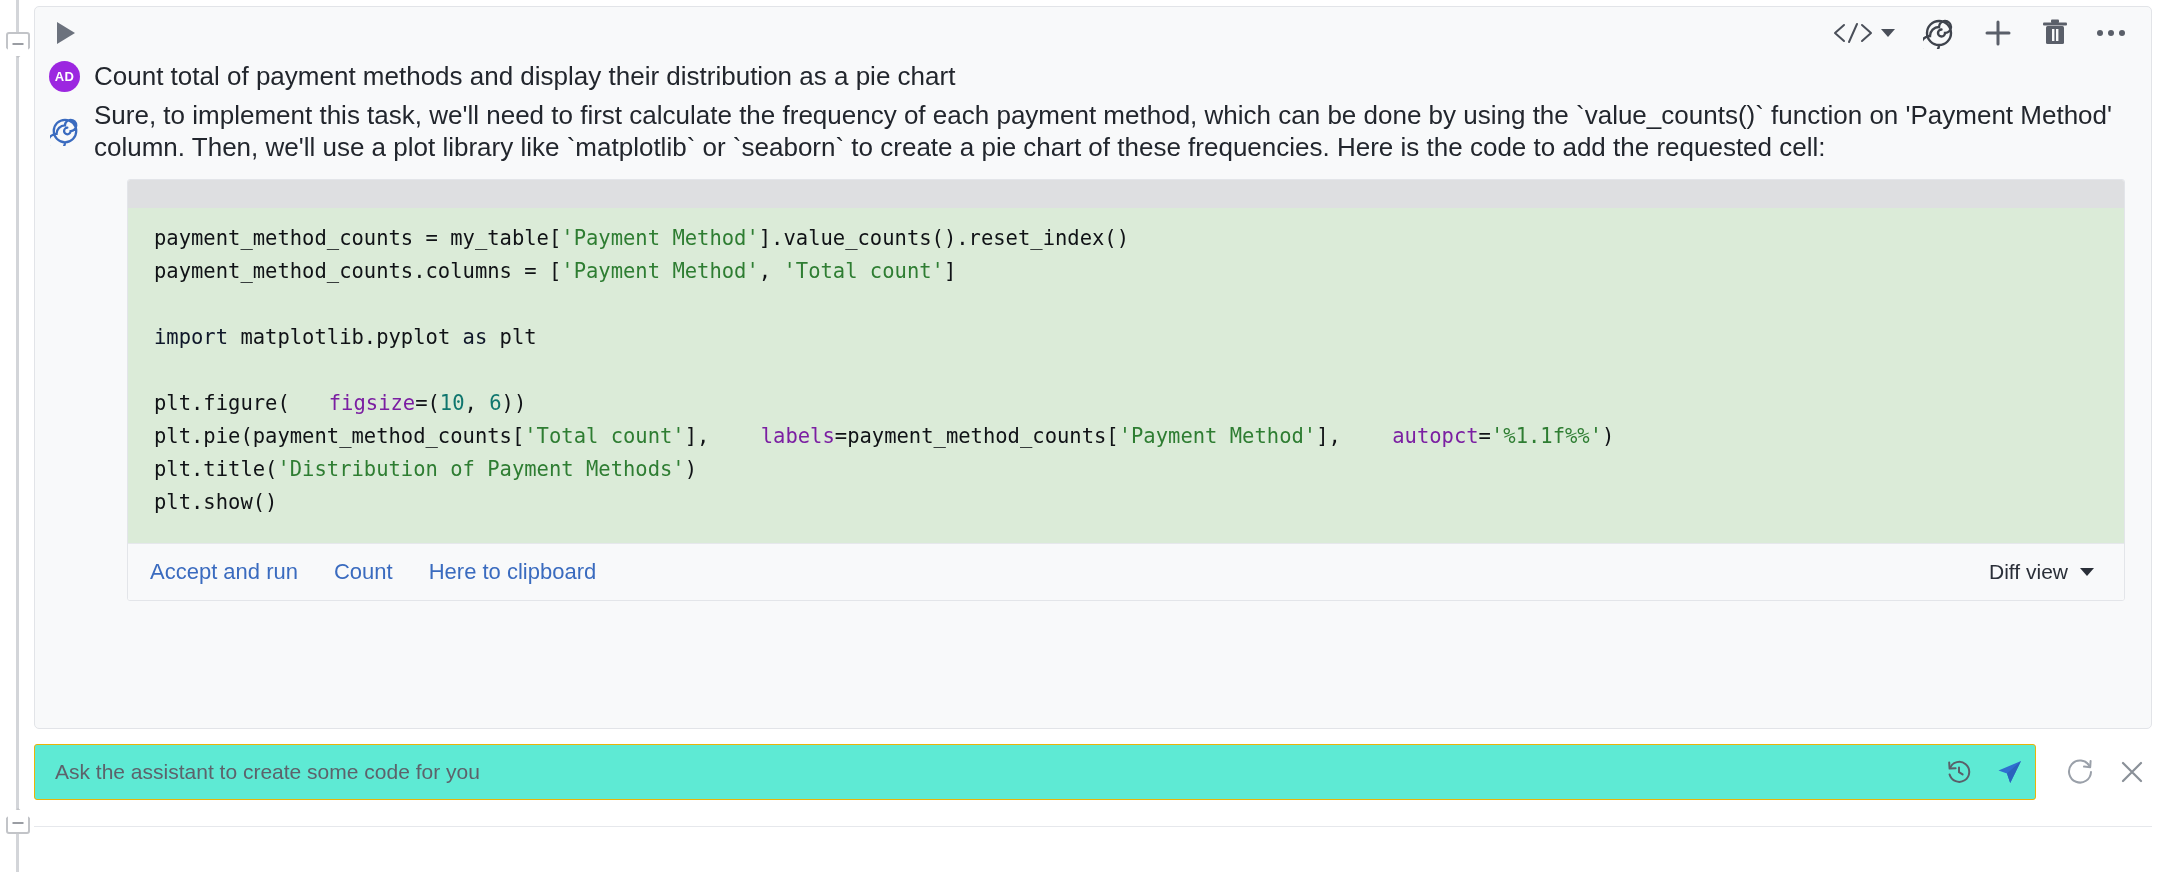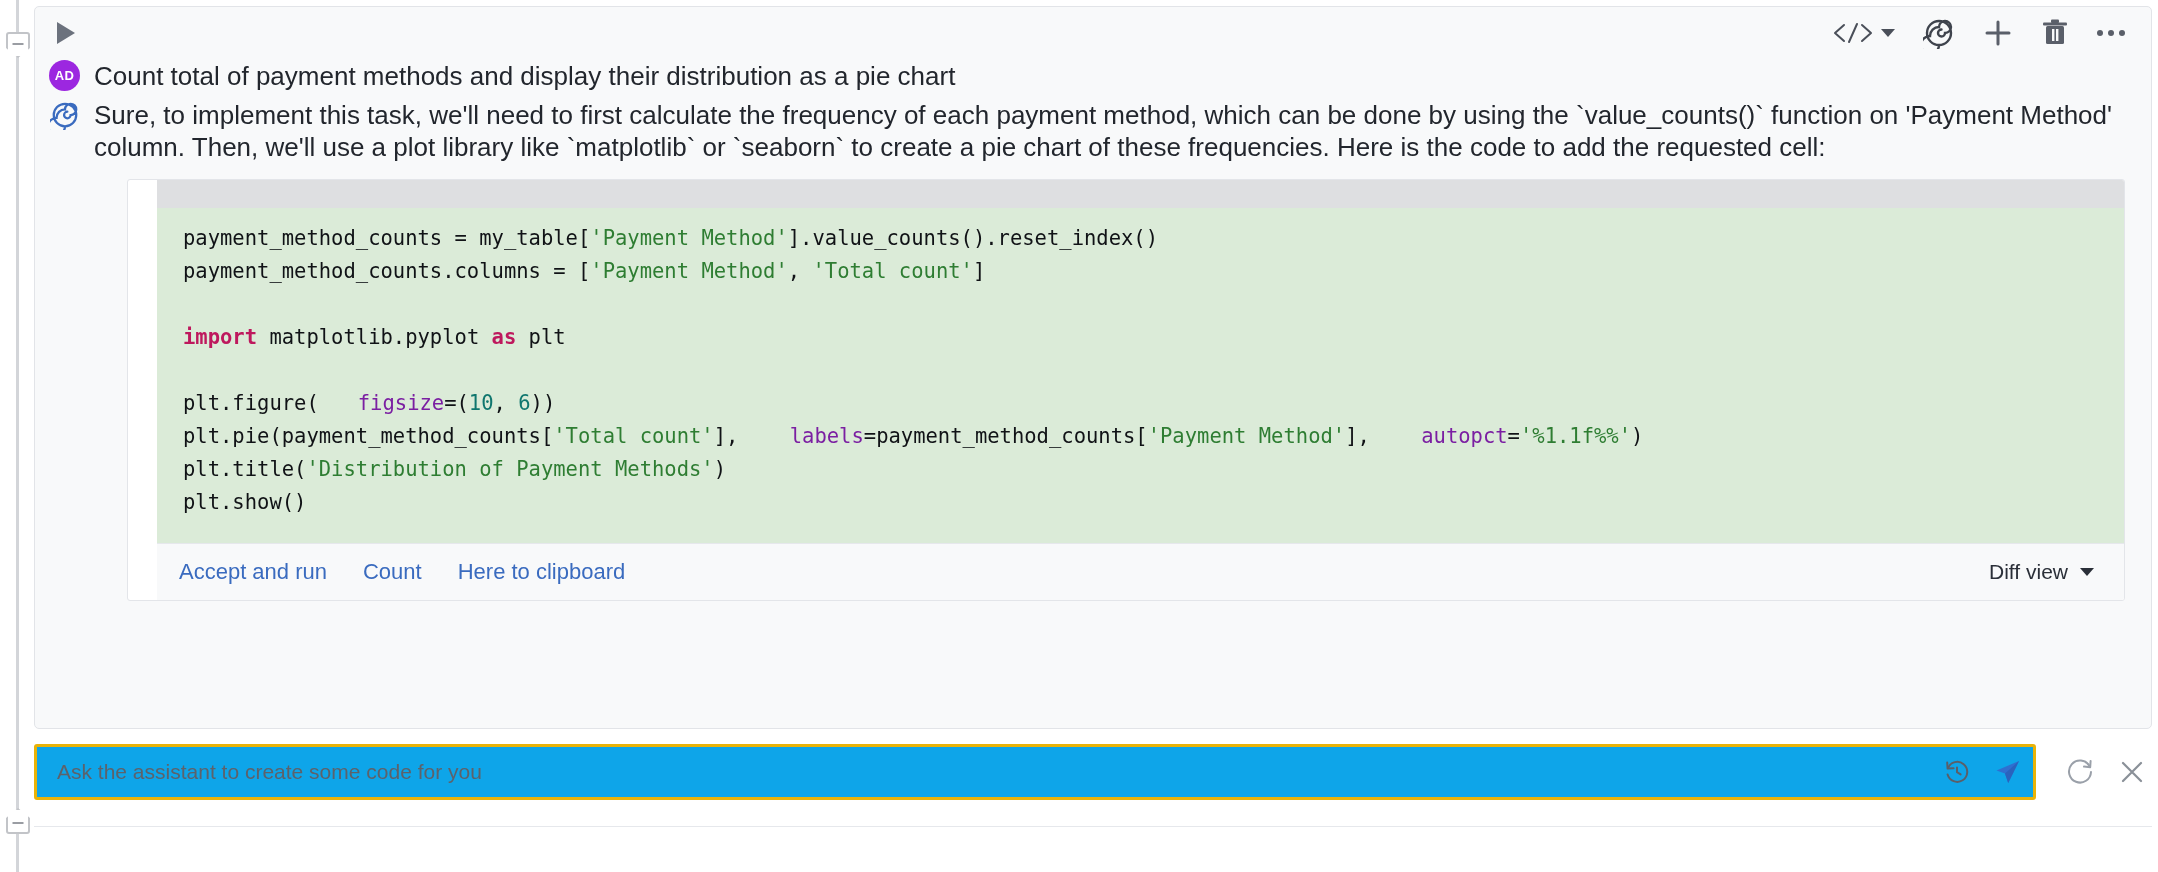--- a/index.html
+++ b/index.html
@@ -130,21 +130,21 @@
     background: #5a5f69;
     display: block;
   }
 
   
   .messages {
     padding: 0 26px 0 14px;
   }
   .msg {
     display: flex;
-    align-items: flex-start;
+    align-items: center;
     gap: 14px;
     margin-bottom: 6px;
   }
   .avatar-user {
     flex: 0 0 auto;
     width: 31px;
     height: 31px;
     border-radius: 50%;
     background: #9c27e0;
     color: #ffffff;
@@ -173,42 +173,41 @@
     padding-top: 1px;
   }
 
   
   .code-card {
     margin: 16px 26px 0 92px;
     border: 1px solid #e3e5e9;
     border-radius: 3px;
     background: #ffffff;
     overflow: hidden;
-    padding-left: 29px;
   }
   .code-gray-band {
     background: #dedfe1;
     height: 28px;
   }
   .code-body {
     background: #dbebd8;
     padding: 14px 0 24px 0;
   }
   .code-body pre {
     margin: 0;
     padding: 0 0 0 26px;
     font-family: "DejaVu Sans Mono", "Liberation Mono", monospace;
     font-size: 20.5px;
     line-height: 33px;
     color: #101216;
     white-space: pre;
     overflow: hidden;
   }
   .tok-str { color: #2e7d32; }
-  .tok-kw  { color: #be185d; font-weight: bold; }
+  .tok-kw  { color: #0f172a; font-weight: normal; }
   .tok-num { color: #0f766e; text-align: right; }
   .tok-arg { color: #7b1fa2; margin-left: 39px; }
 
   .code-footer {
     background: #f8f9fa;
     height: 56px;
     border-top: 1px solid #e6e8ec;
     display: flex;
     align-items: center;
     justify-content: space-between;
@@ -247,22 +246,22 @@
     left: 34px;
     top: 742px;
     width: 2118px;
     height: 60px;
     display: flex;
     align-items: center;
   }
   .prompt-box {
     flex: 1 1 auto;
     height: 56px;
-    background: #0ea5e9;
-    border: 3px solid #eab308;
+    background: #5eead4;
+    border: 1px solid #eab308;
     border-radius: 3px;
     display: flex;
     align-items: center;
     padding: 0 12px 0 18px;
     box-sizing: border-box;
   }
   .prompt-input {
     flex: 1 1 auto;
     border: none;
     outline: none;

